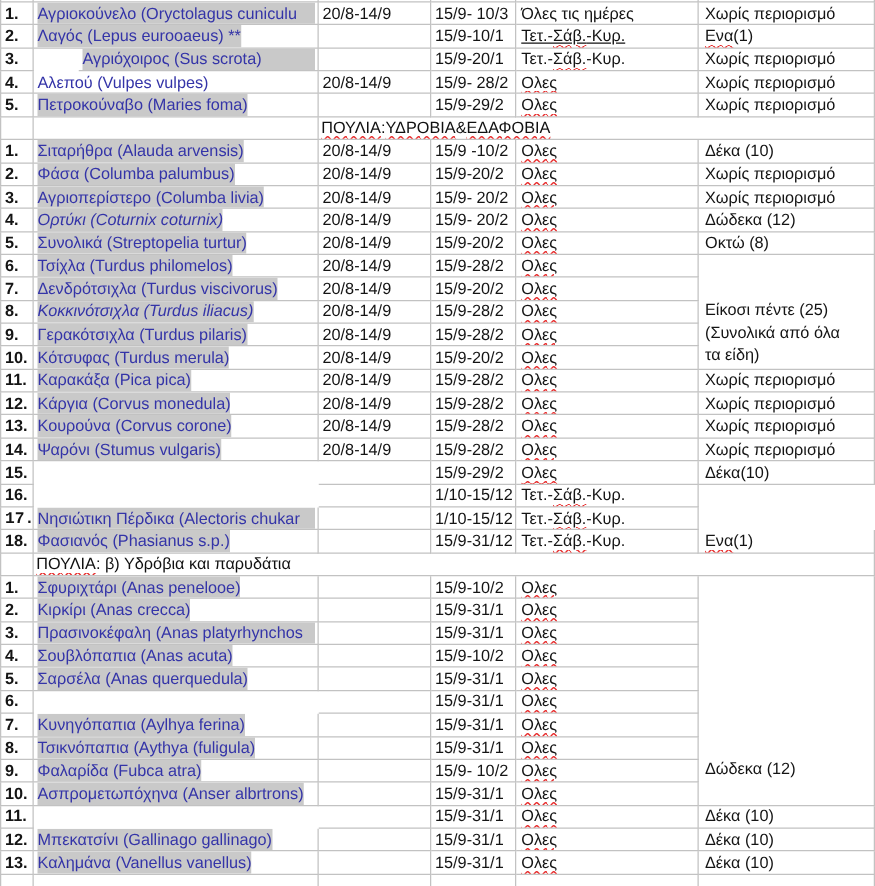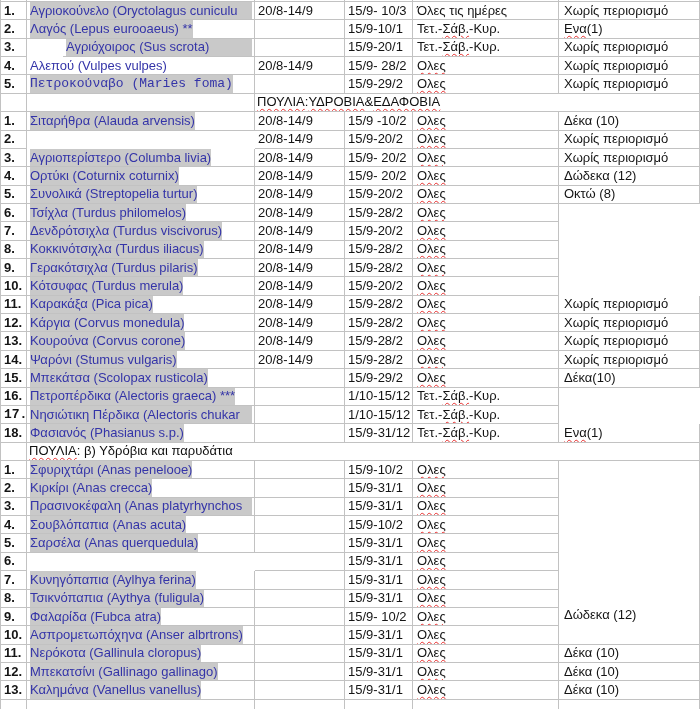--- a/index.html
+++ b/index.html
@@ -69,42 +69,42 @@
       <div class="cell" style="grid-area: 2 / 3 / span 1 / span 1;">20/8-14/9</div>
       <div class="cell" style="grid-area: 2 / 4 / span 1 / span 1;">15/9- 10/3</div>
       <div class="cell days" style="grid-area: 2 / 5 / span 1 / span 1;">Όλες τις ημέρες</div>
       <div class="cell limitcell" style="grid-area: 2 / 6 / span 1 / span 1;">Χωρίς περιορισμό</div>
       <div class="cell num c1" style="grid-area: 3 / 1 / span 1 / span 1;">2.</div>
       <div class="cell namecell" style="grid-area: 3 / 2 / span 1 / span 1;">
         <span class="name hl">Λαγός (Lepus eurooaeus) **</span>
       </div>
       <div class="cell" style="grid-area: 3 / 3 / span 1 / span 1;"></div>
       <div class="cell" style="grid-area: 3 / 4 / span 1 / span 1;">15/9-10/1</div>
-      <div class="cell days" style="grid-area: 3 / 5 / span 1 / span 1;">Τετ.-<span class="sq">Σάβ.</span>-Κυρ.</div>
+      <div class="cell days" style="grid-area: 3 / 5 / span 1 / span 1; text-decoration: underline;">Τετ.-<span class="sq">Σάβ.</span>-Κυρ.</div>
       <div class="cell limitcell" style="grid-area: 3 / 6 / span 1 / span 1;"><span class="sq">Ενα</span> (1)</div>
       <div class="cell num c1" style="grid-area: 4 / 1 / span 1 / span 1;">3.</div>
       <div class="cell namecell" style="grid-area: 4 / 2 / span 1 / span 1; margin-left: 36px;">
         <span class="name hl hlfull">Αγριόχοιρος (Sus scrota)</span>
       </div>
       <div class="cell" style="grid-area: 4 / 3 / span 1 / span 1;"></div>
       <div class="cell" style="grid-area: 4 / 4 / span 1 / span 1;">15/9-20/1</div>
       <div class="cell days" style="grid-area: 4 / 5 / span 1 / span 1;">Τετ.-<span class="sq">Σάβ.</span>-Κυρ.</div>
       <div class="cell limitcell" style="grid-area: 4 / 6 / span 1 / span 1;">Χωρίς περιορισμό</div>
       <div class="cell num c1" style="grid-area: 5 / 1 / span 1 / span 1;">4.</div>
       <div class="cell namecell" style="grid-area: 5 / 2 / span 1 / span 1;">
         <span class="name">Αλεπού (Vulpes vulpes)</span>
       </div>
       <div class="cell" style="grid-area: 5 / 3 / span 1 / span 1;">20/8-14/9</div>
       <div class="cell" style="grid-area: 5 / 4 / span 1 / span 1;">15/9- 28/2</div>
       <div class="cell days" style="grid-area: 5 / 5 / span 1 / span 1;">
         <span class="sq">Ολες</span>
       </div>
       <div class="cell limitcell" style="grid-area: 5 / 6 / span 1 / span 1;">Χωρίς περιορισμό</div>
       <div class="cell num c1" style="grid-area: 6 / 1 / span 1 / span 1;">5.</div>
-      <div class="cell namecell" style="grid-area: 6 / 2 / span 1 / span 1; font-family: Liberation Mono, monospace;">
+      <div class="cell namecell" style="grid-area: 6 / 2 / span 1 / span 1;">
         <span class="name hl">Πετροκούναβο (Maries foma)</span>
       </div>
       <div class="cell" style="grid-area: 6 / 3 / span 1 / span 1;"></div>
       <div class="cell" style="grid-area: 6 / 4 / span 1 / span 1;">15/9-29/2</div>
       <div class="cell days" style="grid-area: 6 / 5 / span 1 / span 1;">
         <span class="sq">Ολες</span>
       </div>
       <div class="cell limitcell" style="grid-area: 6 / 6 / span 1 / span 1;">Χωρίς περιορισμό</div>
       <div class="cell c1" style="grid-area: 7 / 1 / span 1 / span 1;"></div>
       <div class="cell" style="grid-area: 7 / 2 / span 1 / span 1;"></div>
@@ -113,38 +113,41 @@
       <div class="cell namecell" style="grid-area: 8 / 2 / span 1 / span 1;">
         <span class="name hl">Σιταρήθρα (Alauda arvensis)</span>
       </div>
       <div class="cell" style="grid-area: 8 / 3 / span 1 / span 1;">20/8-14/9</div>
       <div class="cell" style="grid-area: 8 / 4 / span 1 / span 1;">15/9 -10/2</div>
       <div class="cell days" style="grid-area: 8 / 5 / span 1 / span 1;">
         <span class="sq">Ολες</span>
       </div>
       <div class="cell limitcell" style="grid-area: 8 / 6 / span 1 / span 1;">Δέκα (10)</div>
       <div class="cell num c1" style="grid-area: 9 / 1 / span 1 / span 1;">2.</div>
+      <div class="cell namecell" style="grid-area: 9 / 2 / span 1 / span 1;">
+        <span class="name hl">Φάσα (Columba palumbus)</span>
+      </div>
       <div class="cell" style="grid-area: 9 / 3 / span 1 / span 1;">20/8-14/9</div>
       <div class="cell" style="grid-area: 9 / 4 / span 1 / span 1;">15/9-20/2</div>
       <div class="cell days" style="grid-area: 9 / 5 / span 1 / span 1;">
         <span class="sq">Ολες</span>
       </div>
       <div class="cell limitcell" style="grid-area: 9 / 6 / span 1 / span 1;">Χωρίς περιορισμό</div>
       <div class="cell num c1" style="grid-area: 10 / 1 / span 1 / span 1;">3.</div>
       <div class="cell namecell" style="grid-area: 10 / 2 / span 1 / span 1;">
         <span class="name hl">Αγριοπερίστερο (Columba livia)</span>
       </div>
       <div class="cell" style="grid-area: 10 / 3 / span 1 / span 1;">20/8-14/9</div>
       <div class="cell" style="grid-area: 10 / 4 / span 1 / span 1;">15/9- 20/2</div>
       <div class="cell days" style="grid-area: 10 / 5 / span 1 / span 1;">
         <span class="sq">Ολες</span>
       </div>
       <div class="cell limitcell" style="grid-area: 10 / 6 / span 1 / span 1;">Χωρίς περιορισμό</div>
       <div class="cell num c1" style="grid-area: 11 / 1 / span 1 / span 1;">4.</div>
-      <div class="cell namecell" style="grid-area: 11 / 2 / span 1 / span 1;">
+      <div class="cell namecell" style="grid-area: 11 / 2 / span 1 / span 1; font-style: italic;">
         <span class="name hl">Ορτύκι (Coturnix coturnix)</span>
       </div>
       <div class="cell" style="grid-area: 11 / 3 / span 1 / span 1;">20/8-14/9</div>
       <div class="cell" style="grid-area: 11 / 4 / span 1 / span 1;">15/9- 20/2</div>
       <div class="cell days" style="grid-area: 11 / 5 / span 1 / span 1;">
         <span class="sq">Ολες</span>
       </div>
       <div class="cell limitcell" style="grid-area: 11 / 6 / span 1 / span 1;">Δώδεκα (12)</div>
       <div class="cell num c1" style="grid-area: 12 / 1 / span 1 / span 1;">5.</div>
       <div class="cell namecell" style="grid-area: 12 / 2 / span 1 / span 1;">
@@ -158,31 +161,36 @@
       <div class="cell limitcell" style="grid-area: 12 / 6 / span 1 / span 1;">Οκτώ (8)</div>
       <div class="cell num c1" style="grid-area: 13 / 1 / span 1 / span 1;">6.</div>
       <div class="cell namecell" style="grid-area: 13 / 2 / span 1 / span 1;">
         <span class="name hl">Τσίχλα (Turdus philomelos)</span>
       </div>
       <div class="cell" style="grid-area: 13 / 3 / span 1 / span 1;">20/8-14/9</div>
       <div class="cell" style="grid-area: 13 / 4 / span 1 / span 1;">15/9-28/2</div>
       <div class="cell days" style="grid-area: 13 / 5 / span 1 / span 1;">
         <span class="sq">Ολες</span>
       </div>
+      <div class="cell merged" style="grid-area: 13 / 6 / span 5 / span 1; padding-bottom: 1px;">
+        <div>Είκοσι πέντε (25)</div>
+        <div>(Συνολικά από όλα</div>
+        <div>τα είδη)</div>
+      </div>
       <div class="cell num c1" style="grid-area: 14 / 1 / span 1 / span 1;">7.</div>
       <div class="cell namecell" style="grid-area: 14 / 2 / span 1 / span 1;">
         <span class="name hl">Δενδρότσιχλα (Turdus viscivorus)</span>
       </div>
       <div class="cell" style="grid-area: 14 / 3 / span 1 / span 1;">20/8-14/9</div>
       <div class="cell" style="grid-area: 14 / 4 / span 1 / span 1;">15/9-20/2</div>
       <div class="cell days" style="grid-area: 14 / 5 / span 1 / span 1;">
         <span class="sq">Ολες</span>
       </div>
       <div class="cell num c1" style="grid-area: 15 / 1 / span 1 / span 1;">8.</div>
-      <div class="cell namecell" style="grid-area: 15 / 2 / span 1 / span 1;">
+      <div class="cell namecell" style="grid-area: 15 / 2 / span 1 / span 1; font-style: italic;">
         <span class="name hl">Κοκκινότσιχλα (Turdus iliacus)</span>
       </div>
       <div class="cell" style="grid-area: 15 / 3 / span 1 / span 1;">20/8-14/9</div>
       <div class="cell" style="grid-area: 15 / 4 / span 1 / span 1;">15/9-28/2</div>
       <div class="cell days" style="grid-area: 15 / 5 / span 1 / span 1;">
         <span class="sq">Ολες</span>
       </div>
       <div class="cell num c1" style="grid-area: 16 / 1 / span 1 / span 1;">9.</div>
       <div class="cell namecell" style="grid-area: 16 / 2 / span 1 / span 1;">
         <span class="name hl">Γερακότσιχλα (Turdus pilaris)</span>
@@ -235,33 +243,27 @@
       <div class="cell namecell" style="grid-area: 21 / 2 / span 1 / span 1;">
         <span class="name hl">Ψαρόνι (Stumus vulgaris)</span>
       </div>
       <div class="cell" style="grid-area: 21 / 3 / span 1 / span 1;">20/8-14/9</div>
       <div class="cell" style="grid-area: 21 / 4 / span 1 / span 1;">15/9-28/2</div>
       <div class="cell days" style="grid-area: 21 / 5 / span 1 / span 1;">
         <span class="sq">Ολες</span>
       </div>
       <div class="cell limitcell" style="grid-area: 21 / 6 / span 1 / span 1;">Χωρίς περιορισμό</div>
       <div class="cell num c1" style="grid-area: 22 / 1 / span 1 / span 1;">15.</div>
-      <div class="cell namecell" style="grid-area: 22 / 2 / span 1 / span 1;">
-        <span class="name hl">Μπεκάτσα (Scolopax rusticola)</span>
-      </div>
       <div class="cell" style="grid-area: 22 / 3 / span 1 / span 1;"></div>
       <div class="cell" style="grid-area: 22 / 4 / span 1 / span 1;">15/9-29/2</div>
       <div class="cell days" style="grid-area: 22 / 5 / span 1 / span 1;">
         <span class="sq">Ολες</span>
       </div>
       <div class="cell limitcell" style="grid-area: 22 / 6 / span 1 / span 1;">Δέκα(10)</div>
       <div class="cell num c1" style="grid-area: 23 / 1 / span 1 / span 1;">16.</div>
-      <div class="cell namecell" style="grid-area: 23 / 2 / span 1 / span 1;">
-        <span class="name hl">Πετροπέρδικα (Alectoris graeca) ***</span>
-      </div>
       <div class="cell" style="grid-area: 23 / 3 / span 1 / span 1;"></div>
       <div class="cell" style="grid-area: 23 / 4 / span 1 / span 1;">1/10-15/12</div>
       <div class="cell days" style="grid-area: 23 / 5 / span 1 / span 1;">Τετ.-<span class="sq">Σάβ.</span>-Κυρ.</div>
       <div class="cell num c1" style="grid-area: 24 / 1 / span 1 / span 1; font-family: Liberation Mono, monospace;">17.</div>
       <div class="cell namecell" style="grid-area: 24 / 2 / span 1 / span 1;">
         <span class="name hl hlfull">Νησιώτικη Πέρδικα (Alectoris chukar</span>
       </div>
       <div class="cell" style="grid-area: 24 / 3 / span 1 / span 1;"></div>
       <div class="cell" style="grid-area: 24 / 4 / span 1 / span 1;">1/10-15/12</div>
       <div class="cell days" style="grid-area: 24 / 5 / span 1 / span 1;">Τετ.-<span class="sq">Σάβ.</span>-Κυρ.</div>
@@ -359,23 +361,20 @@
       <div class="cell num c1" style="grid-area: 36 / 1 / span 1 / span 1;">10.</div>
       <div class="cell namecell" style="grid-area: 36 / 2 / span 1 / span 1;">
         <span class="name hl">Ασπρομετωπόχηνα (Anser albrtrons)</span>
       </div>
       <div class="cell" style="grid-area: 36 / 3 / span 1 / span 1;"></div>
       <div class="cell" style="grid-area: 36 / 4 / span 1 / span 1;">15/9-31/1</div>
       <div class="cell days" style="grid-area: 36 / 5 / span 1 / span 1;">
         <span class="sq">Ολες</span>
       </div>
       <div class="cell num c1" style="grid-area: 37 / 1 / span 1 / span 1;">11.</div>
-      <div class="cell namecell" style="grid-area: 37 / 2 / span 1 / span 1;">
-        <span class="name hl">Νερόκοτα (Gallinula cloropus)</span>
-      </div>
       <div class="cell" style="grid-area: 37 / 3 / span 1 / span 1;"></div>
       <div class="cell" style="grid-area: 37 / 4 / span 1 / span 1;">15/9-31/1</div>
       <div class="cell days" style="grid-area: 37 / 5 / span 1 / span 1;">
         <span class="sq">Ολες</span>
       </div>
       <div class="cell limitcell" style="grid-area: 37 / 6 / span 1 / span 1;">Δέκα (10)</div>
       <div class="cell num c1" style="grid-area: 38 / 1 / span 1 / span 1;">12.</div>
       <div class="cell namecell" style="grid-area: 38 / 2 / span 1 / span 1;">
         <span class="name hl">Μπεκατσίνι (Gallinago gallinago)</span>
       </div>

